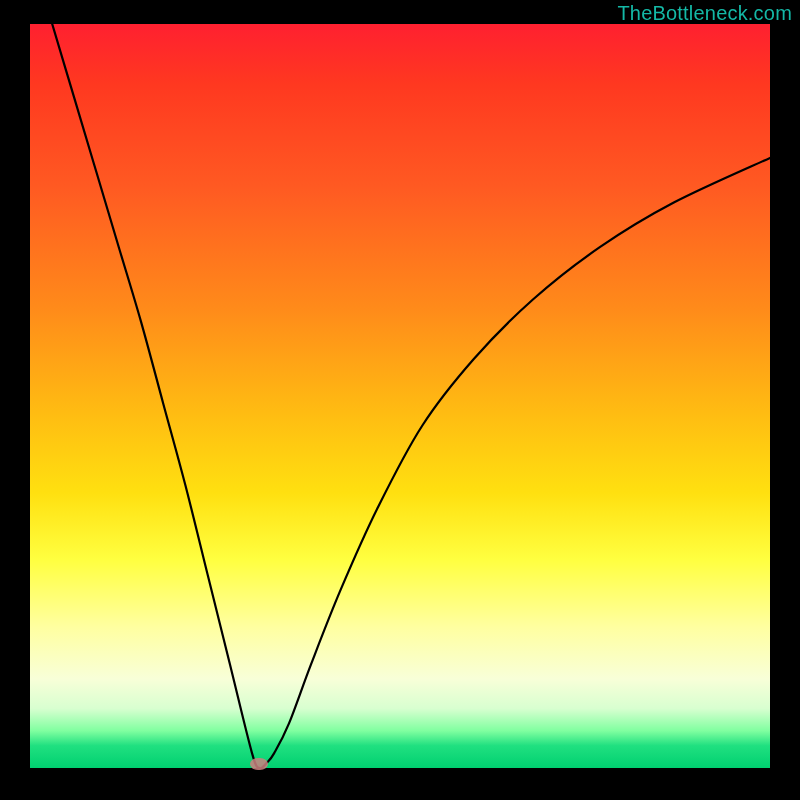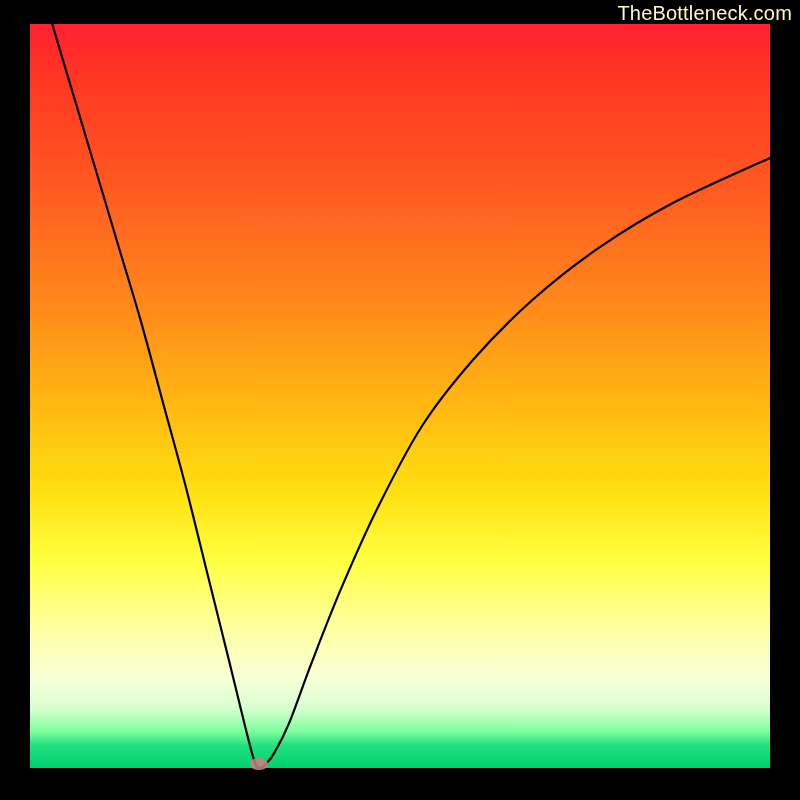--- a/index.html
+++ b/index.html
@@ -36,21 +36,21 @@
       #d8ffd0 92%,
       #80ffa0 95%,
       #20e080 97%,
       #00d070 100%
     );
   }
   .watermark {
     position: absolute;
     top: 2px;
     right: 8px;
-    color: #fef9c3;
+    color: #14b8a6;
     font-size: 20px;
     font-weight: 500;
     z-index: 5;
     letter-spacing: 0.2px;
   }
   .curve {
     position: absolute;
     left: 0;
     top: 0;
     width: 740px;

